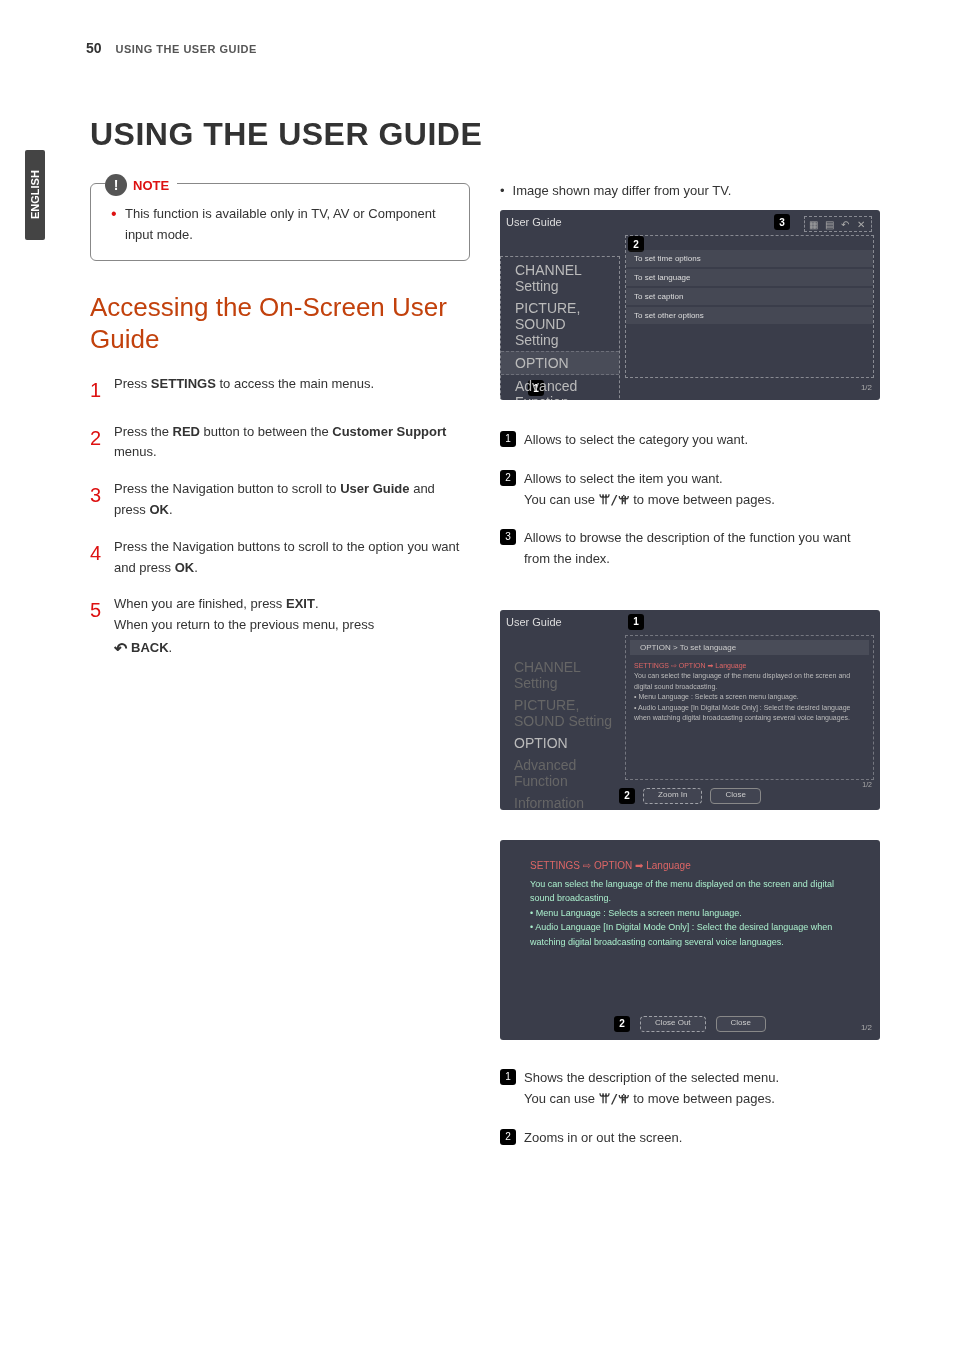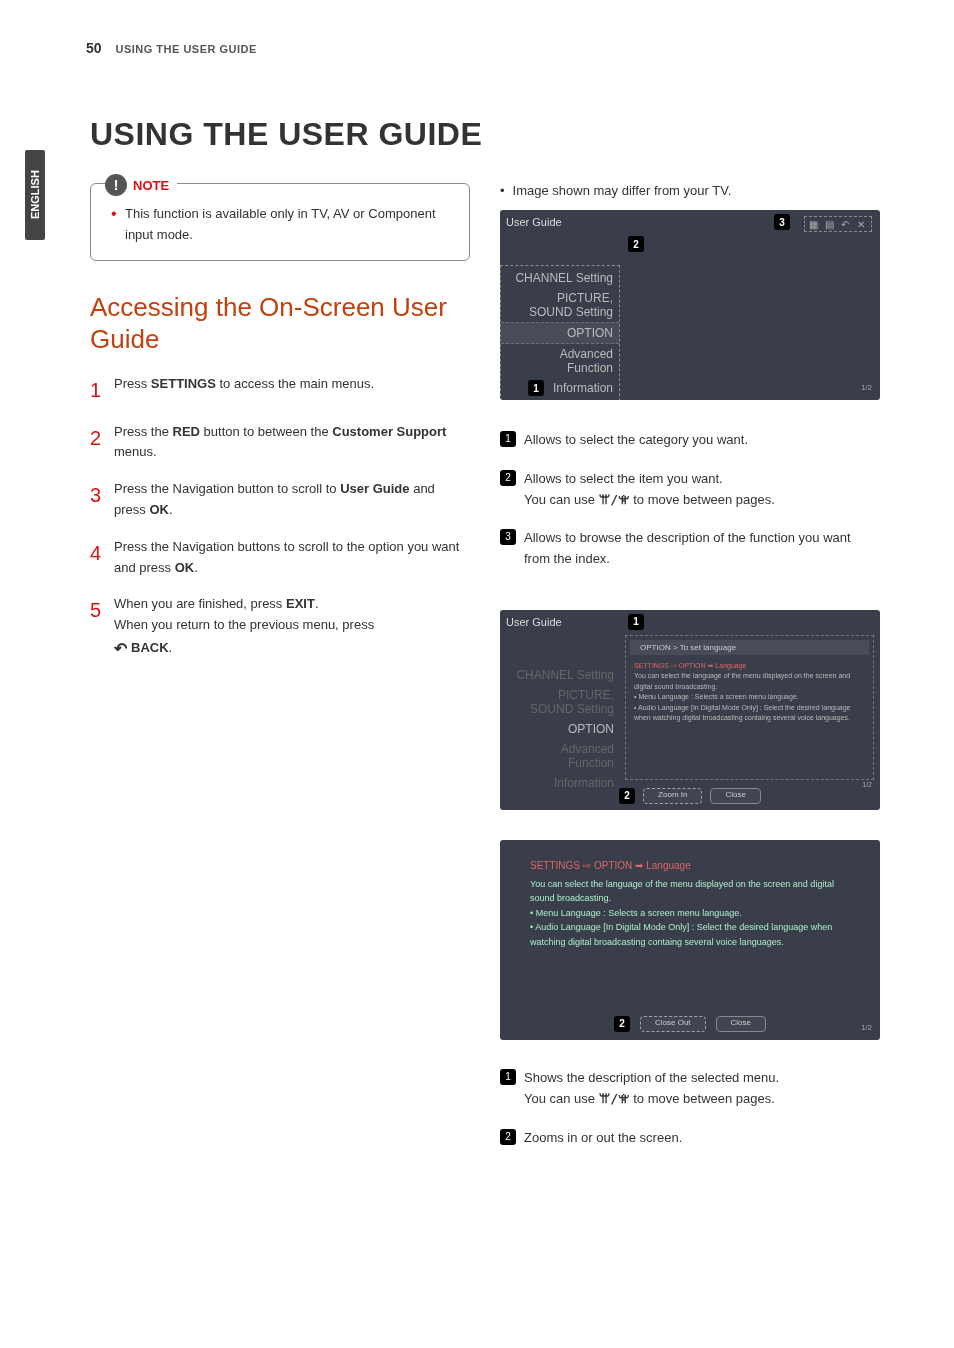--- a/index.html
+++ b/index.html
@@ -99,23 +99,22 @@
     position:relative;
     overflow:hidden;
   }
   .tv-box.tb1 { height:190px; }
   .tv-header {
     padding:6px 6px;
     color:#ddd;
     font-size:11px;
   }
   .tv-sidebar {
-    position:absolute; left:0; top:55px; width:120px;
-    font-size:12px;
-    text-align:right;
+    position:absolute; left:0; top:46px; width:120px;
+    font-size:14px;
   }
   .tv-side-item { padding:3px 6px 3px 14px; color:#bbb; position:relative;}
   .tv-side-item.sel { background:rgba(255,255,255,0.08); border:1px dashed rgba(255,255,255,0.2); border-left:none; border-right:none; }
   .callout {
     position:absolute;
     width:16px;height:16px;
     background:#000;
     color:#fff;
     border-radius:3px;
     font-size:10px;
@@ -243,20 +242,26 @@
         <div class="callout" style="top:26px; left:128px;">2</div>
         <div class="callout" style="bottom:4px; left:28px;">1</div>
 
         <div class="tv-sidebar dashed-border" style="padding:2px 0;">
           <div class="tv-side-item">CHANNEL Setting</div>
           <div class="tv-side-item">PICTURE, SOUND Setting</div>
           <div class="tv-side-item sel">OPTION</div>
           <div class="tv-side-item">Advanced Function</div>
           <div class="tv-side-item">Information</div>
         </div>
+        <div class="tv-right-panel dashed-border" style="padding-top:14px;">
+          <div class="rp-row">To set time options</div>
+          <div class="rp-row">To set language</div>
+          <div class="rp-row">To set caption</div>
+          <div class="rp-row">To set other options</div>
+        </div>
         <div class="page-ctr">1/2</div>
       </div>
 
       <div class="desc-row">
         <span class="num-badge">1</span>
         <span>Allows to select the category you want.</span>
       </div>
       <div class="desc-row">
         <span class="num-badge">2</span>
         <span>

